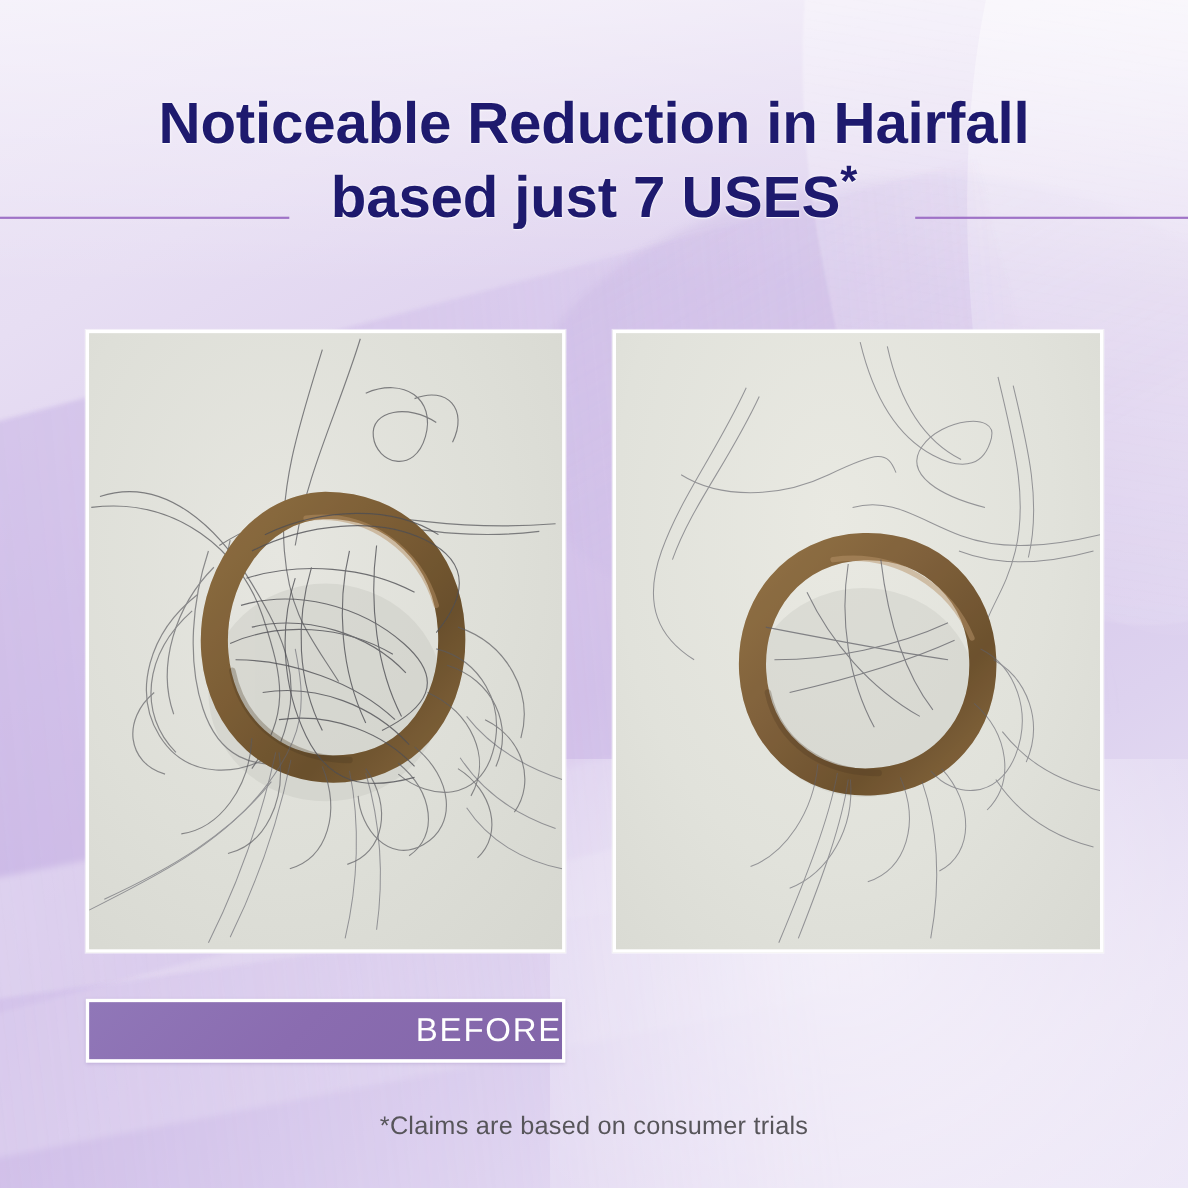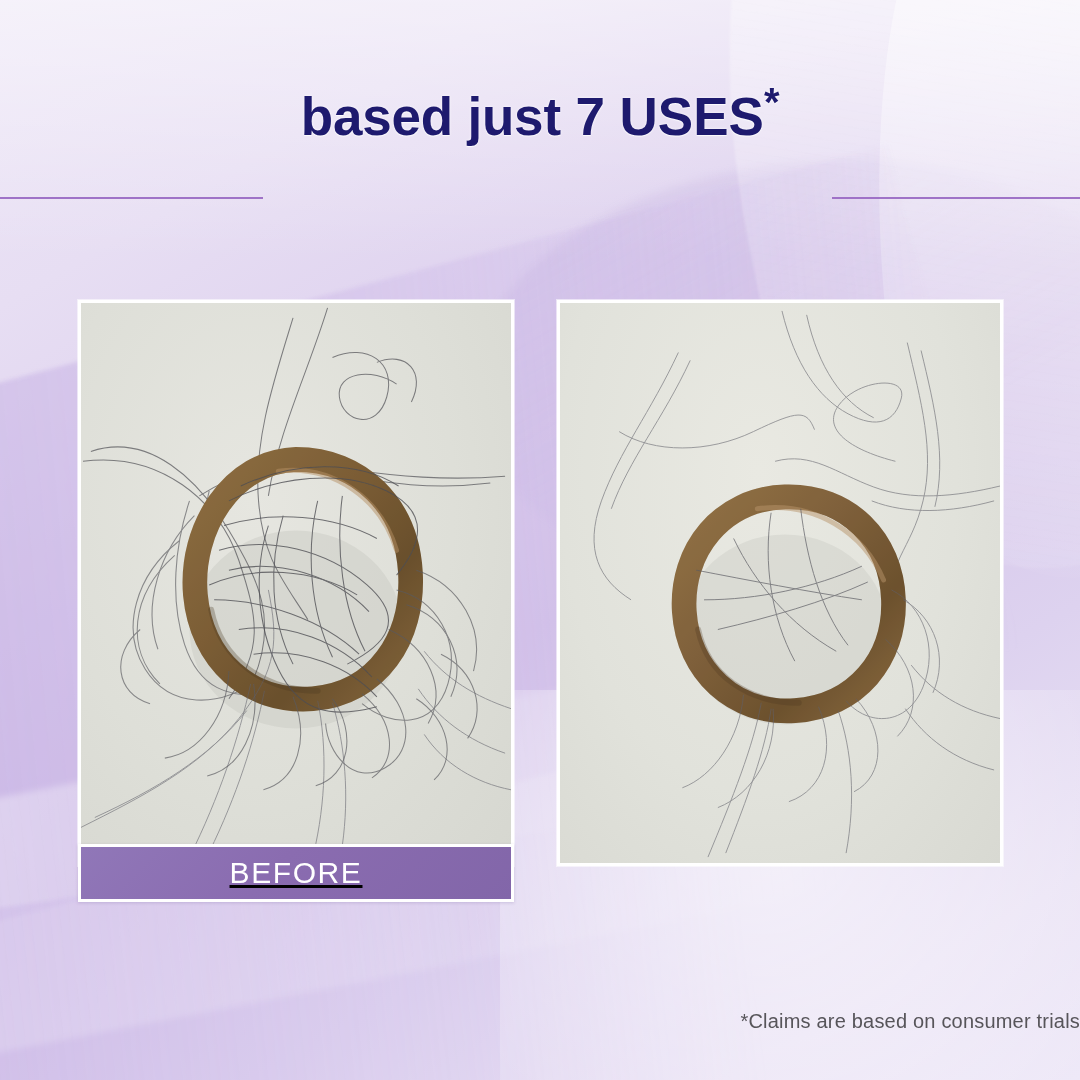--- a/index.html
+++ b/index.html
@@ -110,38 +110,37 @@
       radial-gradient(ellipse at 40% 35%,#e6e6e0 0%,#dedfd8 55%,#d6d7d0 100%);
   }
   .photo-surface.after{
     background:
       radial-gradient(ellipse at 45% 30%,#e9e9e2 0%,#e1e2db 58%,#d8d9d2 100%);
   }
   .photo svg{position:absolute;inset:0;width:100%;height:100%;}
 
   
   .label-box{
-    position:absolute;top:844px;height:58px;
+    position:absolute;top:908px;height:58px;
     border:3px solid #ffffff;box-sizing:border-box;
     background:linear-gradient(135deg,#9077b8 0%,#8a6cb0 45%,#8266a9 100%);
-    display:flex;align-items:center;justify-content:center;
+    display:flex;align-items:center;justify-content:flex-end;
     box-shadow:0 1px 3px rgba(120,95,160,.25);
-    text-decoration:underline;
   }
   .label-before{left:78px;width:436px;}
   .label-after{left:557px;width:446px;}
   .label-text{
     color:#ffffff;font-size:30px;font-weight:normal;
     letter-spacing:1.6px;
   }
 
   
   .footnote{
     position:absolute;left:0;top:1010px;width:1080px;
-    text-align:right;color:#57555a;font-size:20px;letter-spacing:.2px;
+    text-align:center;color:#57555a;font-size:23px;letter-spacing:.2px;
   }
 </style>
 </head>
 <body>
 
 <div id="stage">
 
   <div class="bg-base"></div>
   <div class="bg-swoosh">
     <div class="sw sw-top"></div>
@@ -151,20 +150,21 @@
     <div class="sw sw-ml"></div>
     <div class="sw sw-ll"></div>
     <div class="sw sw-bl"></div>
     <div class="sw sw-br"></div>
   </div>
 
   <div class="rule rule-l"></div>
   <div class="rule rule-r"></div>
 
   <div class="headline">
+    <span class="hl-line1">Noticeable Reduction in Hairfall</span>
     <span class="hl-line2"><span>based just </span><span class="hl-strong">7 USES</span><span class="hl-star">*</span></span>
   </div>
 
   <div class="photo photo-before">
     <div class="photo-surface"></div>
     <svg viewBox="0 0 436 566" preserveAspectRatio="none">
       <defs>
         <linearGradient id="tieB" x1="0" y1="0" x2="1" y2="1">
           <stop offset="0%" stop-color="#9a7848"></stop>
           <stop offset="40%" stop-color="#86653a"></stop>

